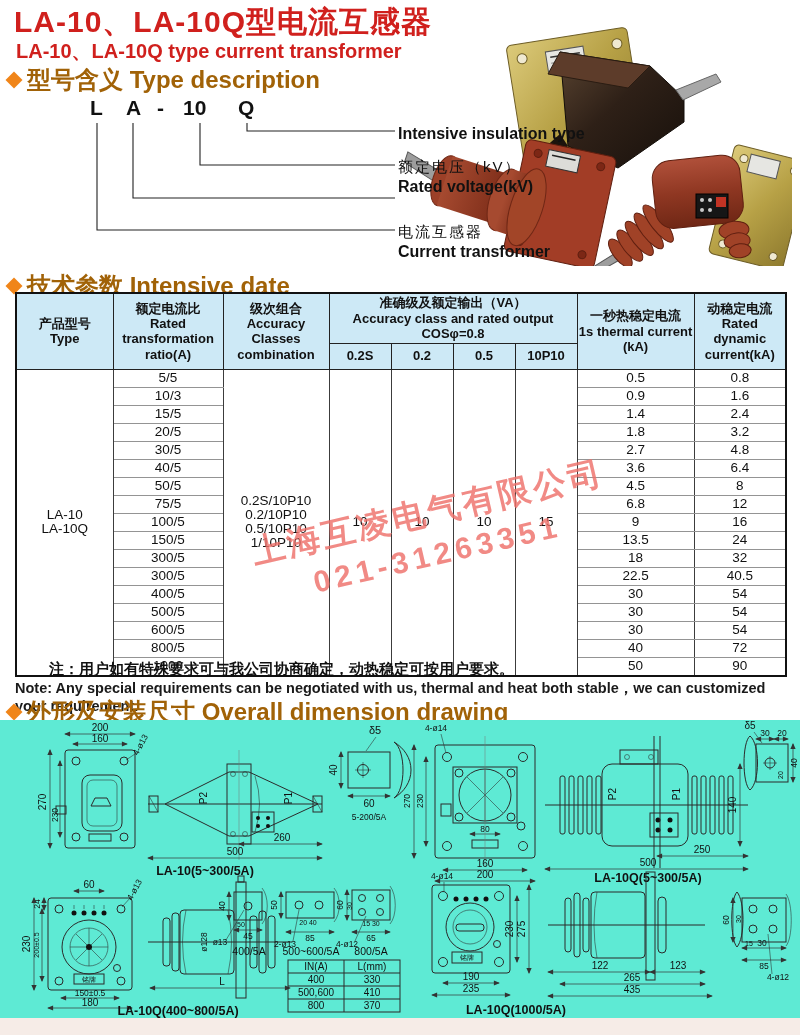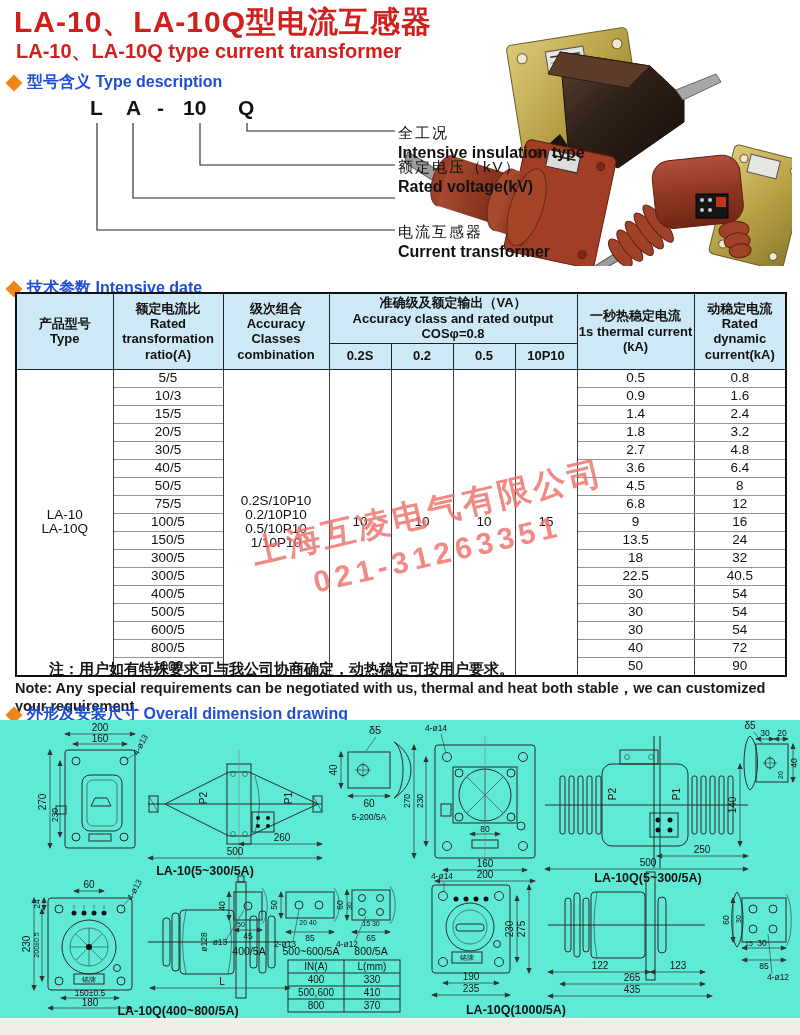--- a/index.html
+++ b/index.html
@@ -2,21 +2,21 @@
 <html><head>
 <meta charset="utf-8">
 <style>
   html,body{margin:0;padding:0;}
   body{width:800px;height:1035px;position:relative;background:#ffffff;
        font-family:"Liberation Sans", sans-serif;color:#111;overflow:hidden;}
   .abs{position:absolute;}
   
   .title-cn{left:14px;top:2px;font-size:30px;font-weight:bold;color:#d0201d;letter-spacing:1px;}
   .title-en{left:16px;top:38px;font-size:20px;font-weight:bold;color:#d0201d;}
-  .sec{display:flex;align-items:center;gap:7px;font-size:16px;font-weight:bold;color:#1d4ed8;margin-top:8px;}
+  .sec{display:flex;align-items:center;gap:7px;font-size:24px;font-weight:bold;color:#a16207;}
   .diamond{width:12px;height:12px;background:#f08519;transform:rotate(45deg);flex:0 0 auto;}
   
   .typecode{left:0;top:96px;width:800px;height:176px;}
   .tc-char{position:absolute;top:0;font-size:21px;font-weight:bold;}
   .tc-label{position:absolute;left:398px;}
   .tc-cn{font-size:15px;letter-spacing:2px;}
   .tc-en{font-size:16px;font-weight:bold;margin-top:1px;}
   
   .tech-table{left:15px;top:292px;width:770px;border-collapse:collapse;table-layout:fixed;
               border:2px solid #111;}
@@ -162,21 +162,20 @@
   <span class="tc-char" style="left:157px;">-</span>
   <span class="tc-char" style="left:183px;">10</span>
   <span class="tc-char" style="left:238px;">Q</span>
   <svg style="position:absolute;left:0;top:0;" width="420" height="176">
     <polyline points="247,27 247,35 395,35" fill="none" stroke="#222" stroke-width="1.1"></polyline>
     <polyline points="200,27 200,69 395,69" fill="none" stroke="#222" stroke-width="1.1"></polyline>
     <polyline points="133,27 133,102 395,102" fill="none" stroke="#222" stroke-width="1.1"></polyline>
     <polyline points="97,27 97,134 395,134" fill="none" stroke="#222" stroke-width="1.1"></polyline>
   </svg>
   <div class="tc-label" style="top:28px;">
-    <div class="tc-cn">全工况</div>
     <div class="tc-en">Intensive insulation type</div>
   </div>
   <div class="tc-label" style="top:62px;">
     <div class="tc-cn">额定电压（kV）</div>
     <div class="tc-en">Rated voltage(kV)</div>
   </div>
   <div class="tc-label" style="top:127px;">
     <div class="tc-cn">电流互感器</div>
     <div class="tc-en">Current transformer</div>
   </div>

